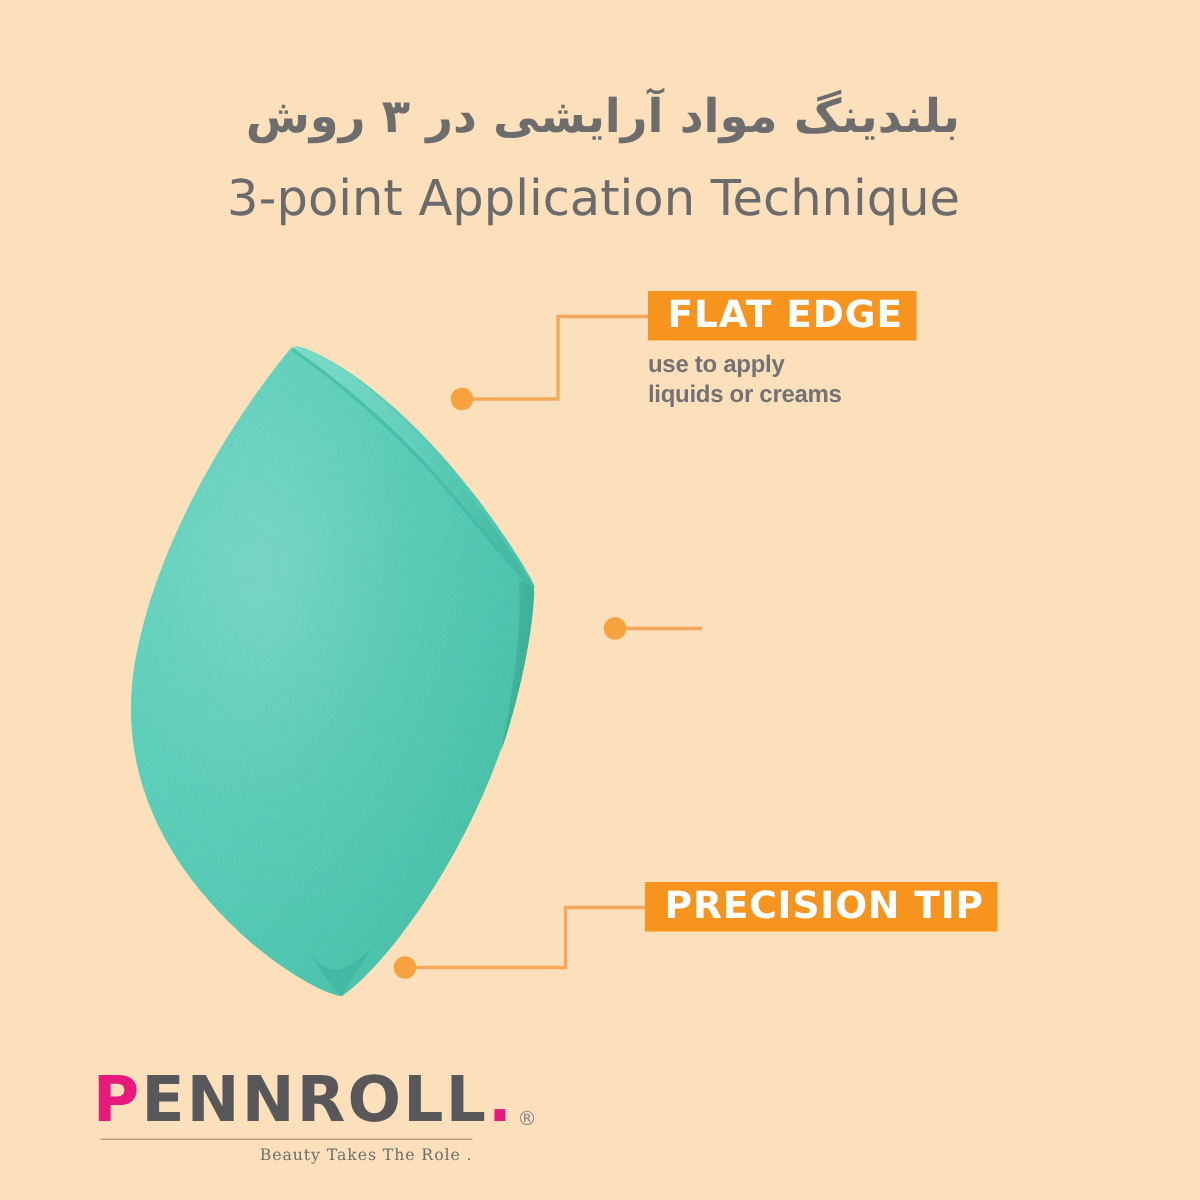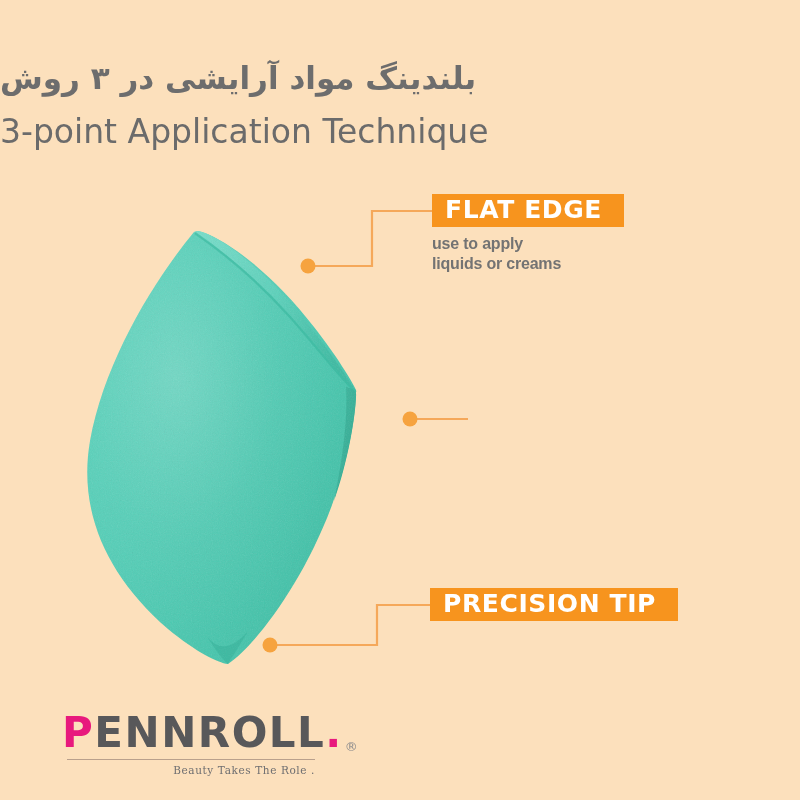--- a/index.html
+++ b/index.html
@@ -23,21 +23,21 @@
     background: #fce0bc;
     overflow: hidden;
   }
 
   
   .title-block {
     position: absolute;
     top: 56px;
     left: 0;
     width: 640px;
-    text-align: left;
+    text-align: right;
   }
 
   .title-fa {
     direction: rtl;
     font-family: "DejaVu Sans", sans-serif;
     font-size: 31px;
     font-weight: 700;
     color: #6d6d6d;
     line-height: 1.45;
     letter-spacing: 0px;
@@ -74,21 +74,21 @@
   .callout { position: absolute; }
 
   .badge {
     display: inline-block;
     background: #f7941e;
     color: #ffffff;
     font-family: "DejaVu Sans", sans-serif;
     font-weight: 700;
     font-size: 25px;
     letter-spacing: 0.6px;
-    padding: 3px 22px 5px 13px;
+    padding: 3px 9px 5px 13px;
     line-height: 1.0;
     white-space: nowrap;
   }
 
   .desc {
     font-family: Liberation Sans, sans-serif;
     font-weight: 700;
     font-size: 16px;
     color: #737373;
     line-height: 1.24;

